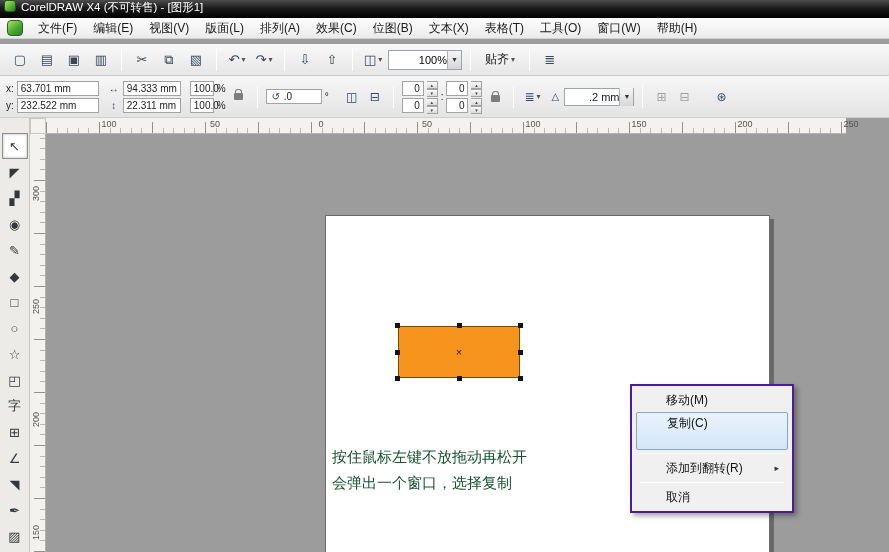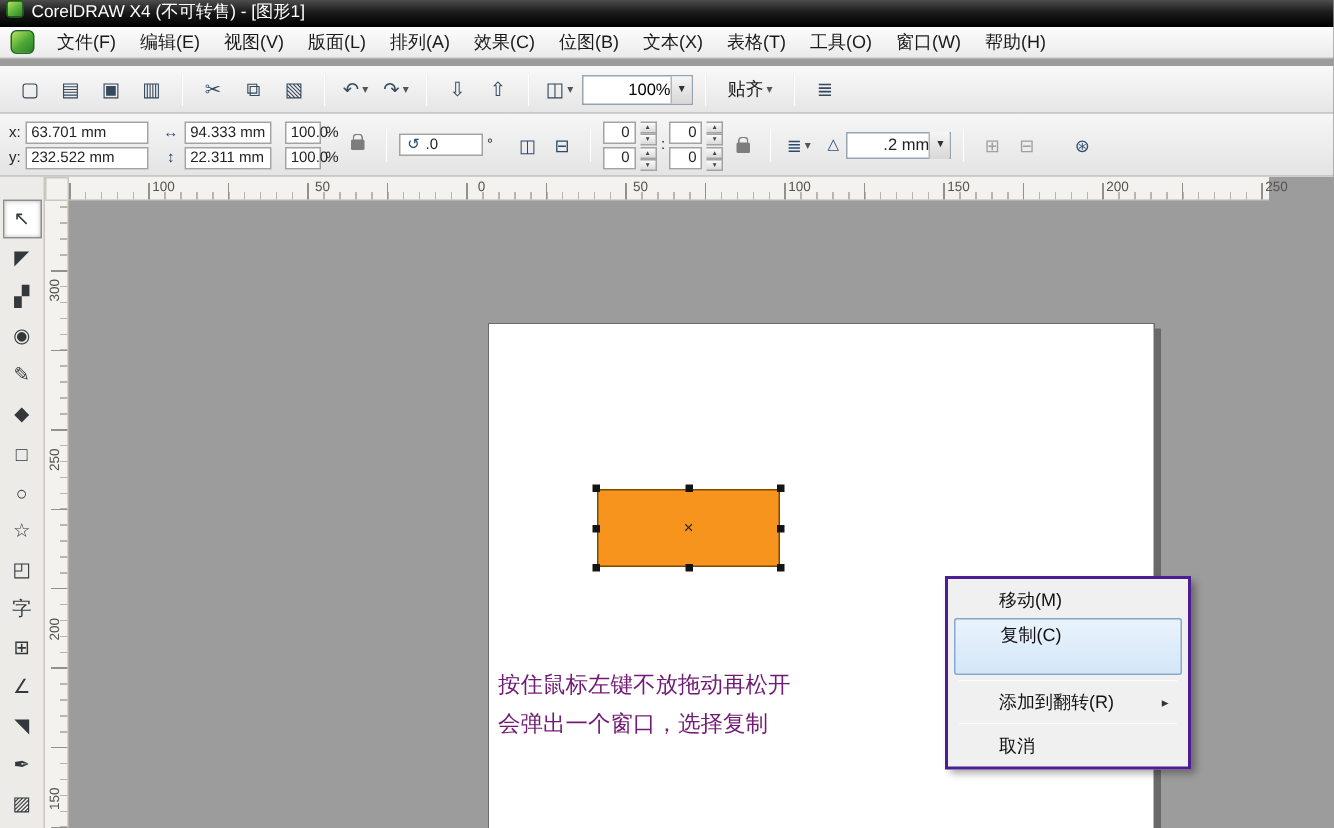--- a/index.html
+++ b/index.html
@@ -383,21 +383,21 @@
       <span class="h tl"></span>
       <span class="h tm"></span>
       <span class="h tr"></span>
       <span class="h ml"></span>
       <span class="h mr"></span>
       <span class="h bl"></span>
       <span class="h bm"></span>
       <span class="h br"></span>
       <span class="ctr">×</span>
     </div>
-    <div id="annotation" style="color: #701a75;">
+    <div id="annotation" style="color: #14532d;">
       <div>按住鼠标左键不放拖动再松开</div>
       <div>会弹出一个窗口，选择复制</div>
     </div>
   </div>
 </div>
 
 <div id="ctxmenu">
     <div class="cm-item"><span>移动(M)</span></div>
     <div class="cm-item hl"><span>复制(C)</span></div>
     <div class="cm-sep"></div>

